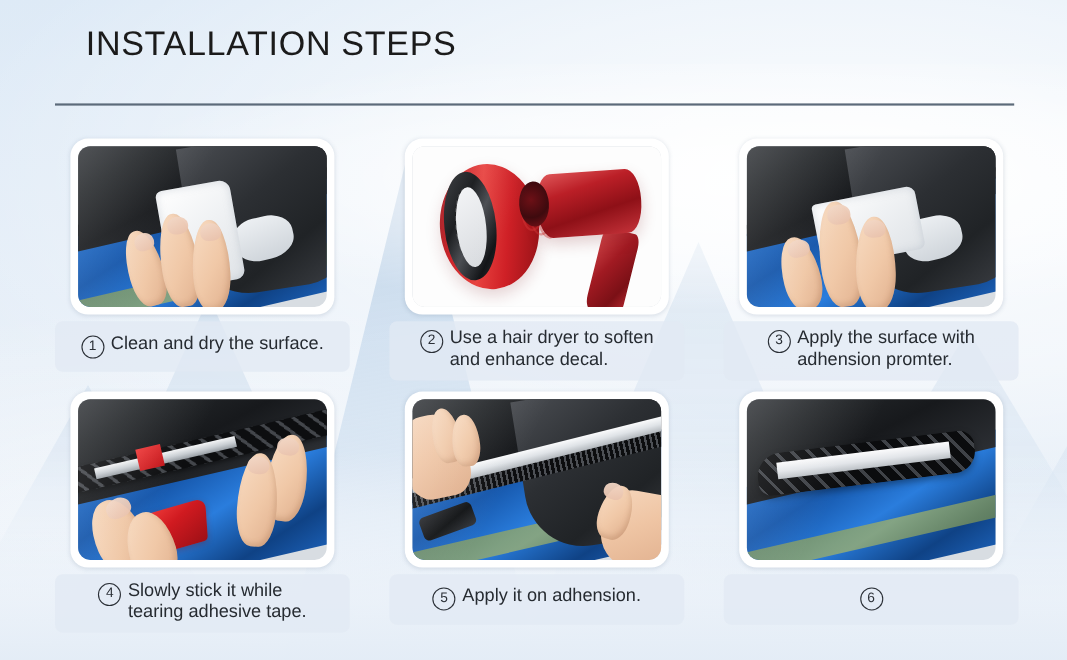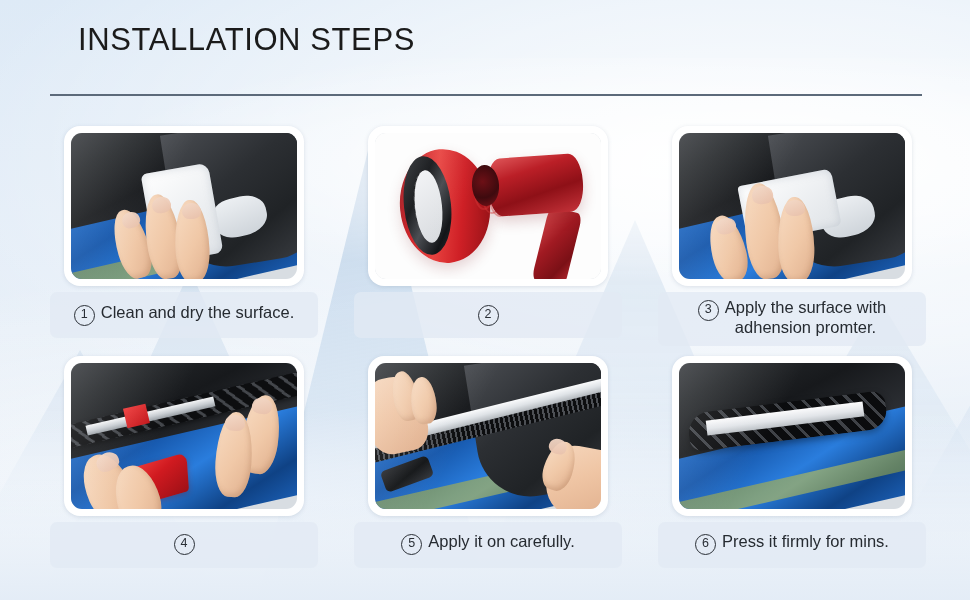--- a/index.html
+++ b/index.html
@@ -179,21 +179,20 @@
     line-height: 17px;
     text-align: center;
     color: #2a2f36;
     margin-top: 2px;
   }
   .cap-text {
     font-size: 16.5px;
     line-height: 1.2;
     color: #262b31;
     white-space: pre-line;
-    text-align: center;
   }
 
   
 
   
   .sill-scene { position: absolute; inset: 0; }
 
   .sc-blue-body {
     position: absolute;
     left: -10%; top: 38%;
@@ -493,20 +492,22 @@
             <div class="dryer-handle"></div>
             <div class="dryer-barrel"></div>
             <div class="dryer-nozzle"></div>
           </div>
           <div class="gloss"></div>
         </div>
       </div>
       <div class="caption">
         <div class="cap-inner">
           <div class="num">2</div>
+          <div class="cap-text">Use a hair dryer to soften
+and enhance decal.</div>
         </div>
       </div>
     </div>
 
     <div class="step">
       <div class="card">
         <div class="photo">
           <div class="sill-scene">
             <div class="sc-blue-body"></div>
             <div class="sc-sill-plate"></div>
@@ -551,20 +552,22 @@
             <div class="finger" style="left:6%;bottom:-8%;width:20%;height:46%;transform:rotate(-24deg);"></div>
             <div class="nail" style="left:11%;bottom:26%;width:10%;height:12%;transform:rotate(-24deg);"></div>
             <div class="finger" style="left:20%;bottom:-14%;width:19%;height:44%;transform:rotate(-16deg);"></div>
           </div>
           <div class="gloss"></div>
         </div>
       </div>
       <div class="caption">
         <div class="cap-inner">
           <div class="num">4</div>
+          <div class="cap-text">Slowly stick it while
+tearing adhesive tape.</div>
         </div>
       </div>
     </div>
 
     <div class="step">
       <div class="card">
         <div class="photo">
           <div class="sill-scene">
             <div class="sc-blue-body"></div>
             <div class="sc-green-strip"></div>
@@ -579,40 +582,39 @@
             <div class="hand" style="right:-6%;bottom:-6%;width:30%;height:48%;border-radius:38% 30% 40% 44%;transform:rotate(10deg);"></div>
             <div class="finger" style="right:12%;bottom:12%;width:13%;height:34%;transform:rotate(18deg);"></div>
             <div class="nail" style="right:15%;bottom:38%;width:8%;height:10%;transform:rotate(18deg);"></div>
           </div>
           <div class="gloss"></div>
         </div>
       </div>
       <div class="caption">
         <div class="cap-inner">
           <div class="num">5</div>
-          <div class="cap-text">Apply it on carefully.</div>
+          <div class="cap-text">Apply it on adhension.</div>
         </div>
       </div>
     </div>
 
     <div class="step">
       <div class="card">
         <div class="photo">
           <div class="sill-scene">
             <div class="sc-blue-body"></div>
             <div class="sc-green-strip"></div>
             <div class="sc-black-top"></div>
             <div class="finished-cf"></div>
             <div class="finished-chrome"></div>
           </div>
           <div class="gloss"></div>
         </div>
       </div>
       <div class="caption">
         <div class="cap-inner">
           <div class="num">6</div>
-          <div class="cap-text">Press it firmly for mins.</div>
         </div>
       </div>
     </div>
 
   </div>
 </div>
 
 </body></html>

